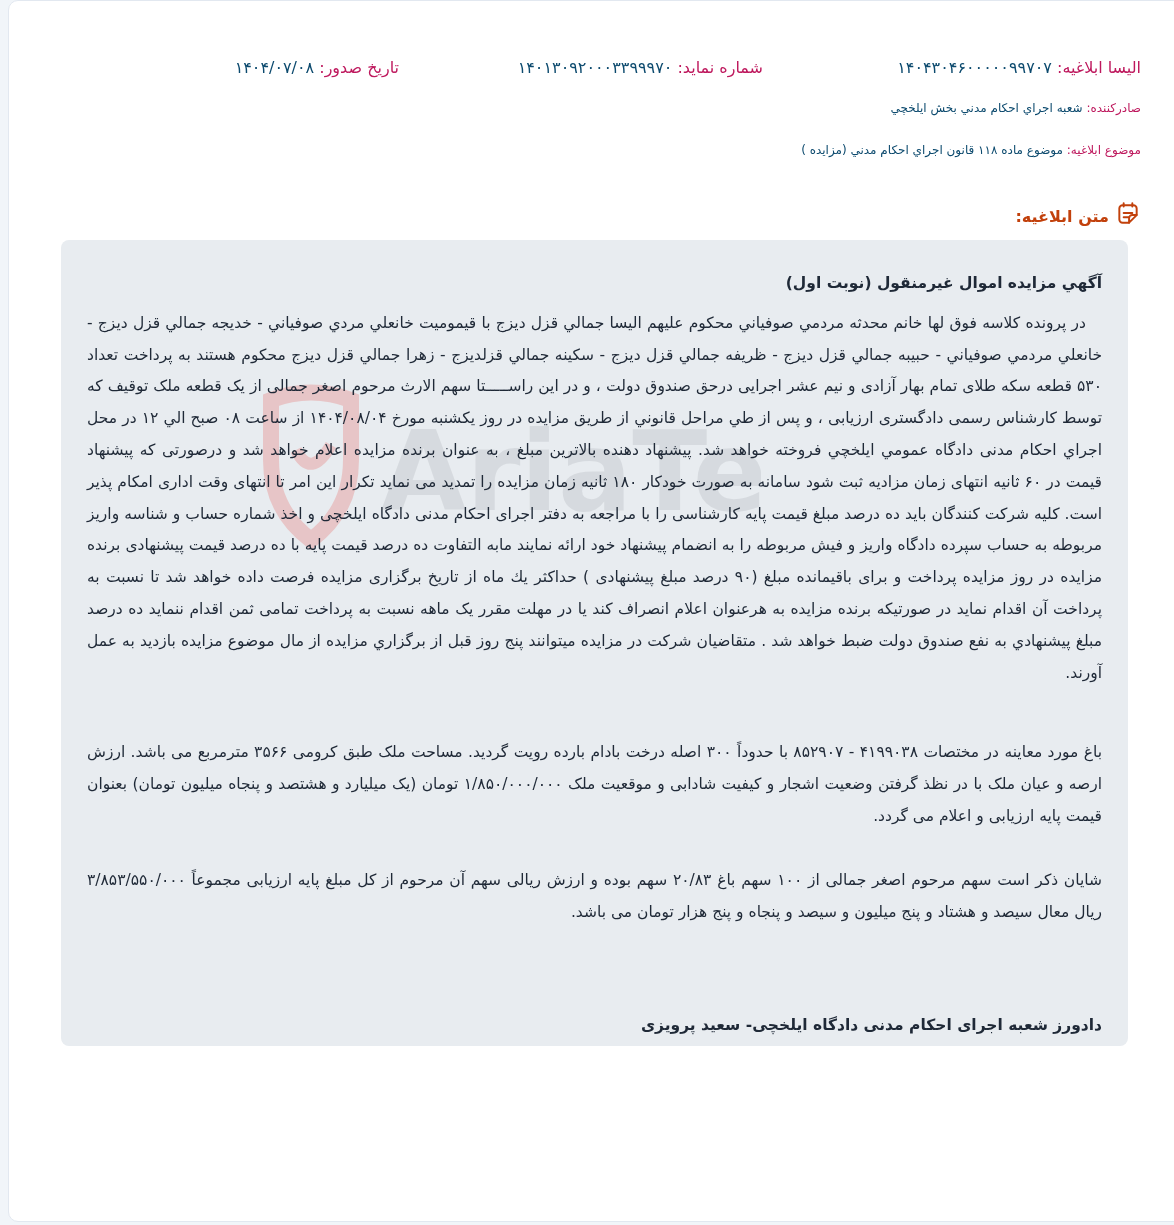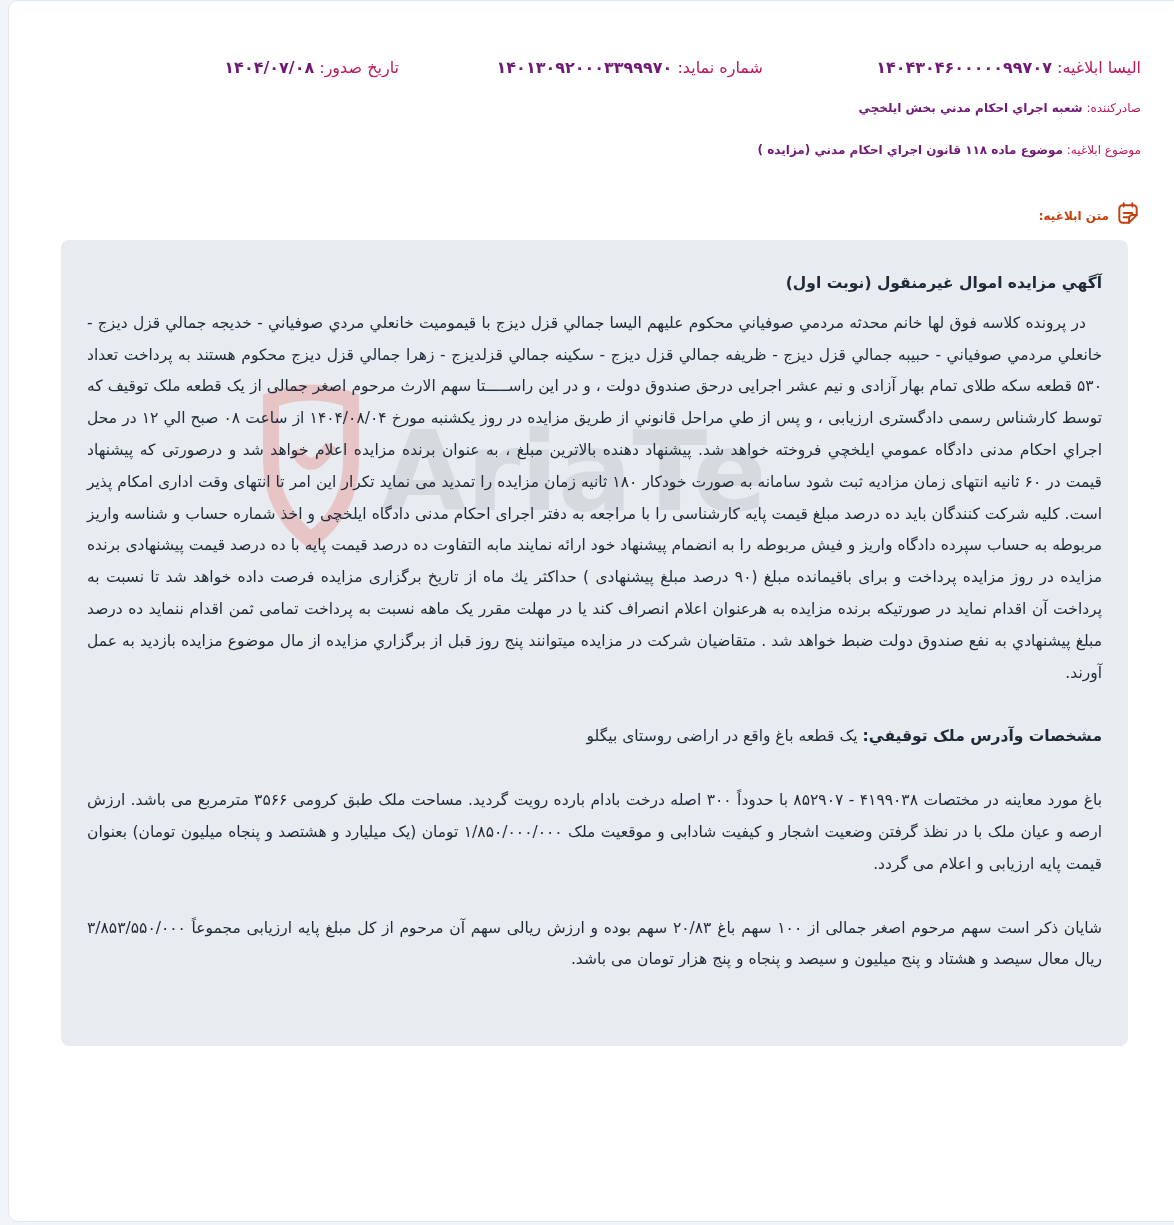--- a/index.html
+++ b/index.html
@@ -10,27 +10,27 @@
   .card {
     position: absolute; left: 8px; top: 0; width: 1180px; height: 1222px;
     background: #ffffff; border: 1px solid #e2e8f0; border-radius: 10px; box-sizing: border-box;
   }
   .meta-row {
     position: absolute; top: 57px; left: 0; right: 0; height: 24px;
     font-size: 16px;
   }
   .meta-item { position: absolute; top: 0; white-space: nowrap; }
   .meta-label { color: #be185d; }
-  .meta-value { color: #701a75; font-weight: bold; }
+  .meta-value { color: #0c4a6e; font-weight: normal; }
   .line {
     position: absolute; right: 46px; white-space: nowrap; font-size: 12px;
   }
   .section-head {
     position: absolute; top: 200px; right: 46px; display: flex; align-items: center; gap: 6px;
-    color: #c2410c; font-weight: bold; font-size: 12px;
+    color: #c2410c; font-weight: bold; font-size: 16px;
   }
   .section-head svg { width: 26px; height: 26px; }
   .body-box {
     position: absolute; top: 239px; left: 52px; width: 1067px; height: 806px;
     background: #e8ecf0; border-radius: 8px; overflow: hidden;
   }
   .watermark {
     position: absolute; left: 140px; top: 140px; width: 560px; height: 170px; pointer-events: none;
   }
   .content {
@@ -88,23 +88,20 @@
   <div class="body-box">
     <svg class="watermark" viewBox="0 0 560 170">
       <path d="M70 20 Q110 5 150 20 L150 80 Q150 130 110 160 Q70 130 70 80 Z" fill="none" stroke="#e7b5b5" stroke-width="16" opacity="0.7"></path>
       <path d="M95 70 Q110 100 130 65" fill="none" stroke="#e7b5b5" stroke-width="12" opacity="0.7"></path>
       <text x="180" y="130" font-family="DejaVu Sans, sans-serif" font-size="110" font-weight="bold" fill="#c9cdd2" opacity="0.55" direction="ltr">AriaTender</text>
     </svg>
     <div class="content">
       <p class="title">آگهي مزايده اموال غيرمنقول (نوبت اول)</p>
       <p class="para1">در پرونده كلاسه فوق لها خانم محدثه مردمي صوفياني محكوم عليهم اليسا جمالي قزل ديزج با قيموميت خانعلي مردي صوفياني - خديجه جمالي قزل ديزج - خانعلي مردمي صوفياني - حبيبه جمالي قزل ديزج - ظريفه جمالي قزل ديزج - سكينه جمالي قزلديزج - زهرا جمالي قزل ديزج محكوم هستند به پرداخت تعداد ۵۳۰ قطعه سکه طلای تمام بهار آزادی و نیم عشر اجرایی درحق صندوق دولت ، و در این راســـــتا سهم الارث مرحوم اصغر جمالی از یک قطعه ملک توقیف که  توسط کارشناس رسمی دادگستری ارزیابی ، و پس از طي مراحل قانوني از طريق مزايده در روز یکشنبه مورخ ۱۴۰۴/۰۸/۰۴ از ساعت ۰۸ صبح  الي ۱۲ در محل اجراي احكام مدنی دادگاه عمومي ايلخچي فروخته خواهد شد. پیشنهاد دهنده بالاترین مبلغ ، به عنوان برنده مزایده اعلام خواهد شد و درصورتی که پیشنهاد قیمت در ۶۰ ثانیه انتهای زمان مزادیه ثبت شود سامانه به صورت خودکار ۱۸۰ ثانیه زمان مزایده را تمدید می نماید تکرار این امر تا انتهای وقت اداری امکام پذیر است. کلیه شرکت کنندگان باید ده درصد مبلغ قیمت پایه کارشناسی را با مراجعه به دفتر اجرای احکام مدنی دادگاه ایلخچی و اخذ شماره حساب و شناسه واریز مربوطه به حساب سپرده دادگاه واریز و فیش مربوطه را به انضمام پیشنهاد خود ارائه نمایند مابه التفاوت ده درصد قیمت پایه با ده درصد قیمت پیشنهادی برنده مزایده در روز مزایده پرداخت و برای باقیمانده مبلغ (۹۰ درصد مبلغ پیشنهادی ) حداكثر يك ماه از تاريخ برگزاری مزايده فرصت داده خواهد شد تا نسبت به پرداخت آن اقدام نمايد در صورتيكه برنده مزايده به هرعنوان اعلام انصراف کند یا در مهلت مقرر یک ماهه نسبت به پرداخت تمامی ثمن اقدام ننماید ده درصد مبلغ پيشنهادي به نفع صندوق دولت ضبط خواهد شد . متقاضيان شركت در مزايده ميتوانند پنج روز قبل از برگزاري مزايده از مال موضوع مزايده بازديد به عمل آورند.</p>
       <div class="gap"></div>
-      <p>
-        <span class="bold">مشخصات وآدرس ملک توقیفي:</span><span> یک قطعه باغ واقع در اراضی روستای بیگلو</span>
-      </p>
       <div class="gap"></div>
       <p>باغ مورد معاینه در مختصات ۴۱۹۹۰۳۸  -  ۸۵۲۹۰۷  با حدوداً ۳۰۰ اصله درخت بادام بارده رویت گردید. مساحت ملک طبق کرومی ۳۵۶۶ مترمربع می باشد. ارزش ارصه و عیان ملک با در نظذ گرفتن وضعیت اشجار و کیفیت شادابی و موقعیت ملک ۱/۸۵۰/۰۰۰/۰۰۰ تومان (یک میلیارد و هشتصد و پنجاه میلیون تومان) بعنوان قیمت پایه ارزیابی و اعلام می گردد.</p>
       <div class="gap"></div>
       <p>شایان ذکر است سهم مرحوم اصغر جمالی از ۱۰۰ سهم باغ  ۲۰/۸۳ سهم بوده و ارزش ریالی سهم آن مرحوم از کل مبلغ پایه ارزیابی مجموعاً ۳/۸۵۳/۵۵۰/۰۰۰ ریال معال سیصد و هشتاد و پنج میلیون و سیصد و پنجاه و پنج هزار تومان می باشد.</p>
       <div style="height:66px;"></div>
       <p class="bold">دادورز شعبه اجرای احکام مدنی دادگاه ایلخچی- سعید پرویزی</p>
     </div>
   </div>
 </div>
 

